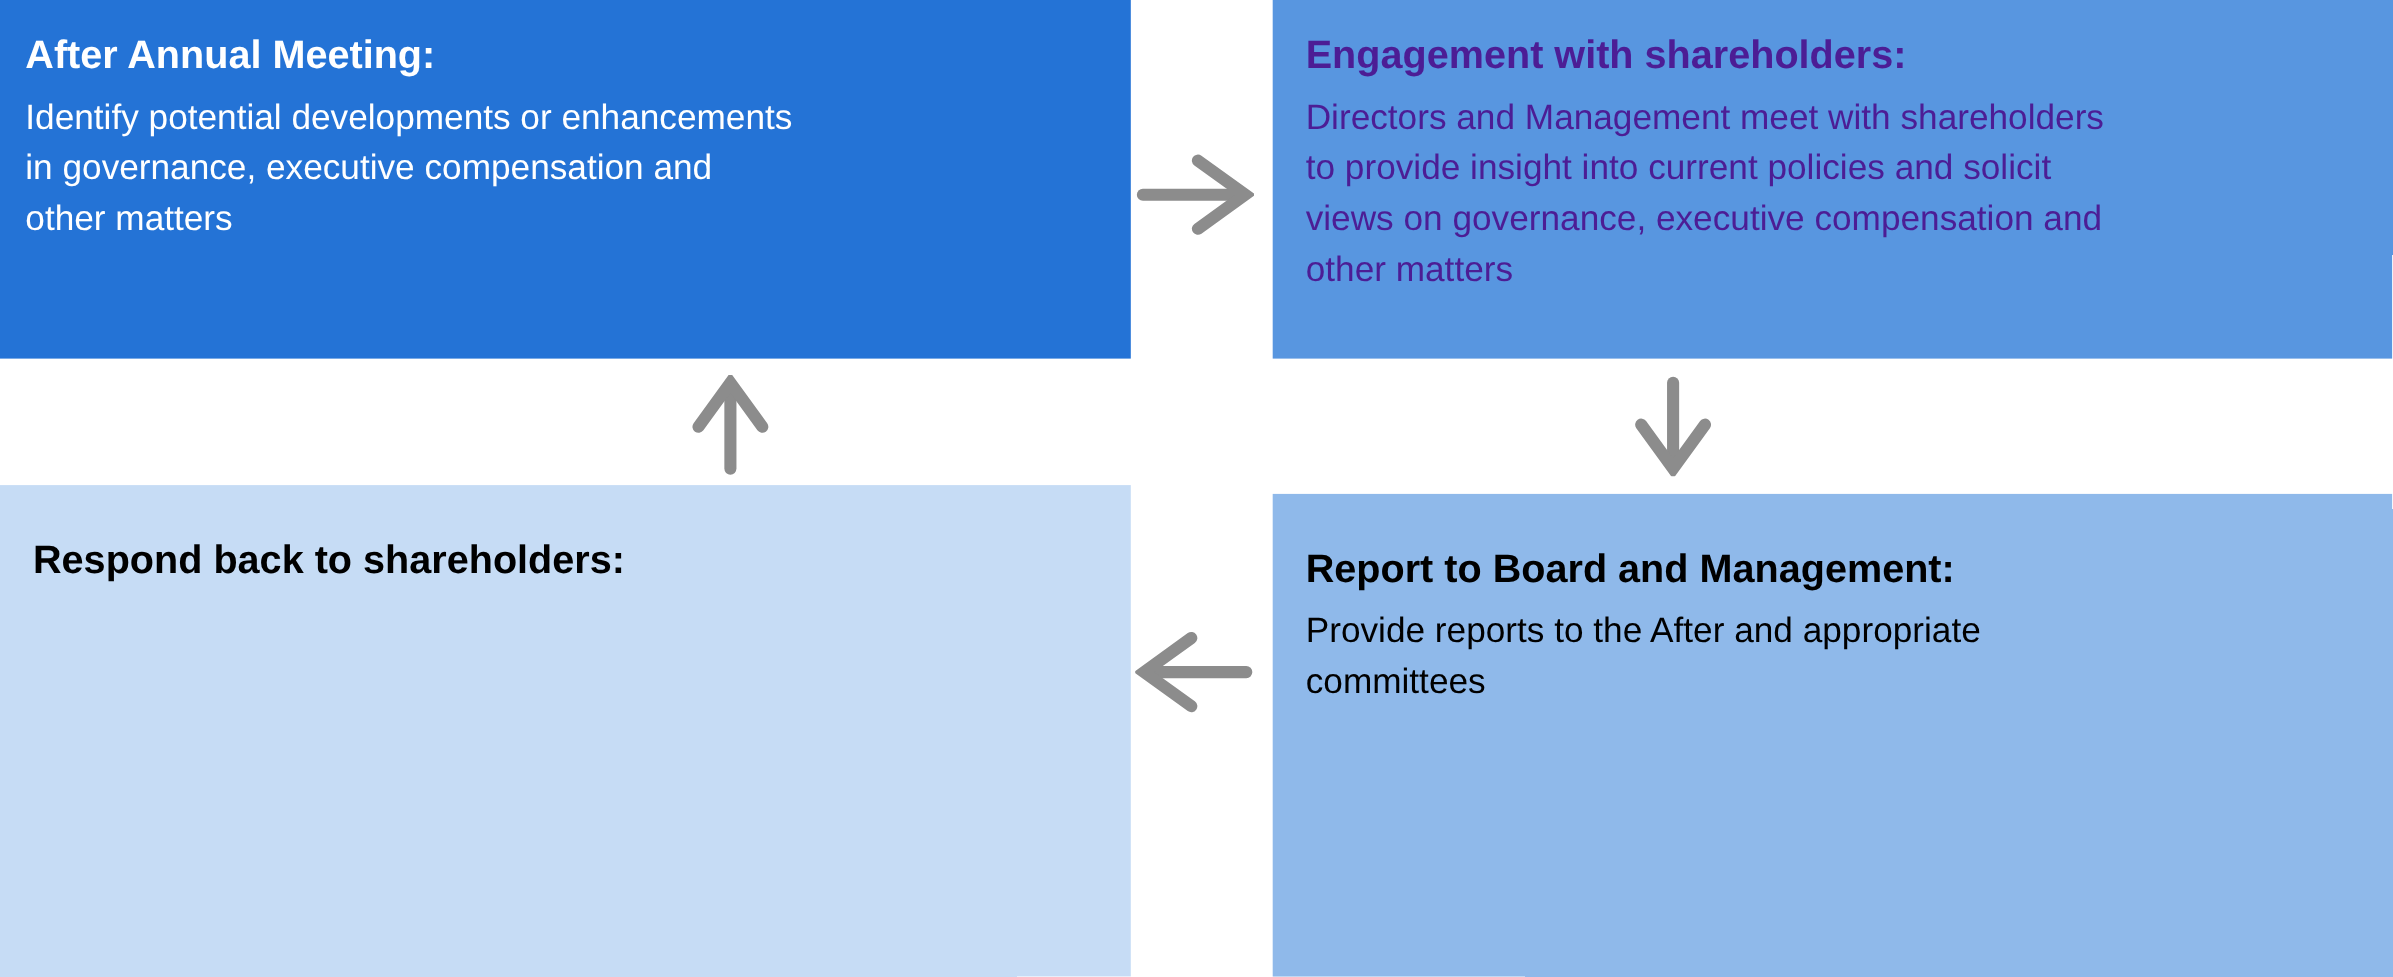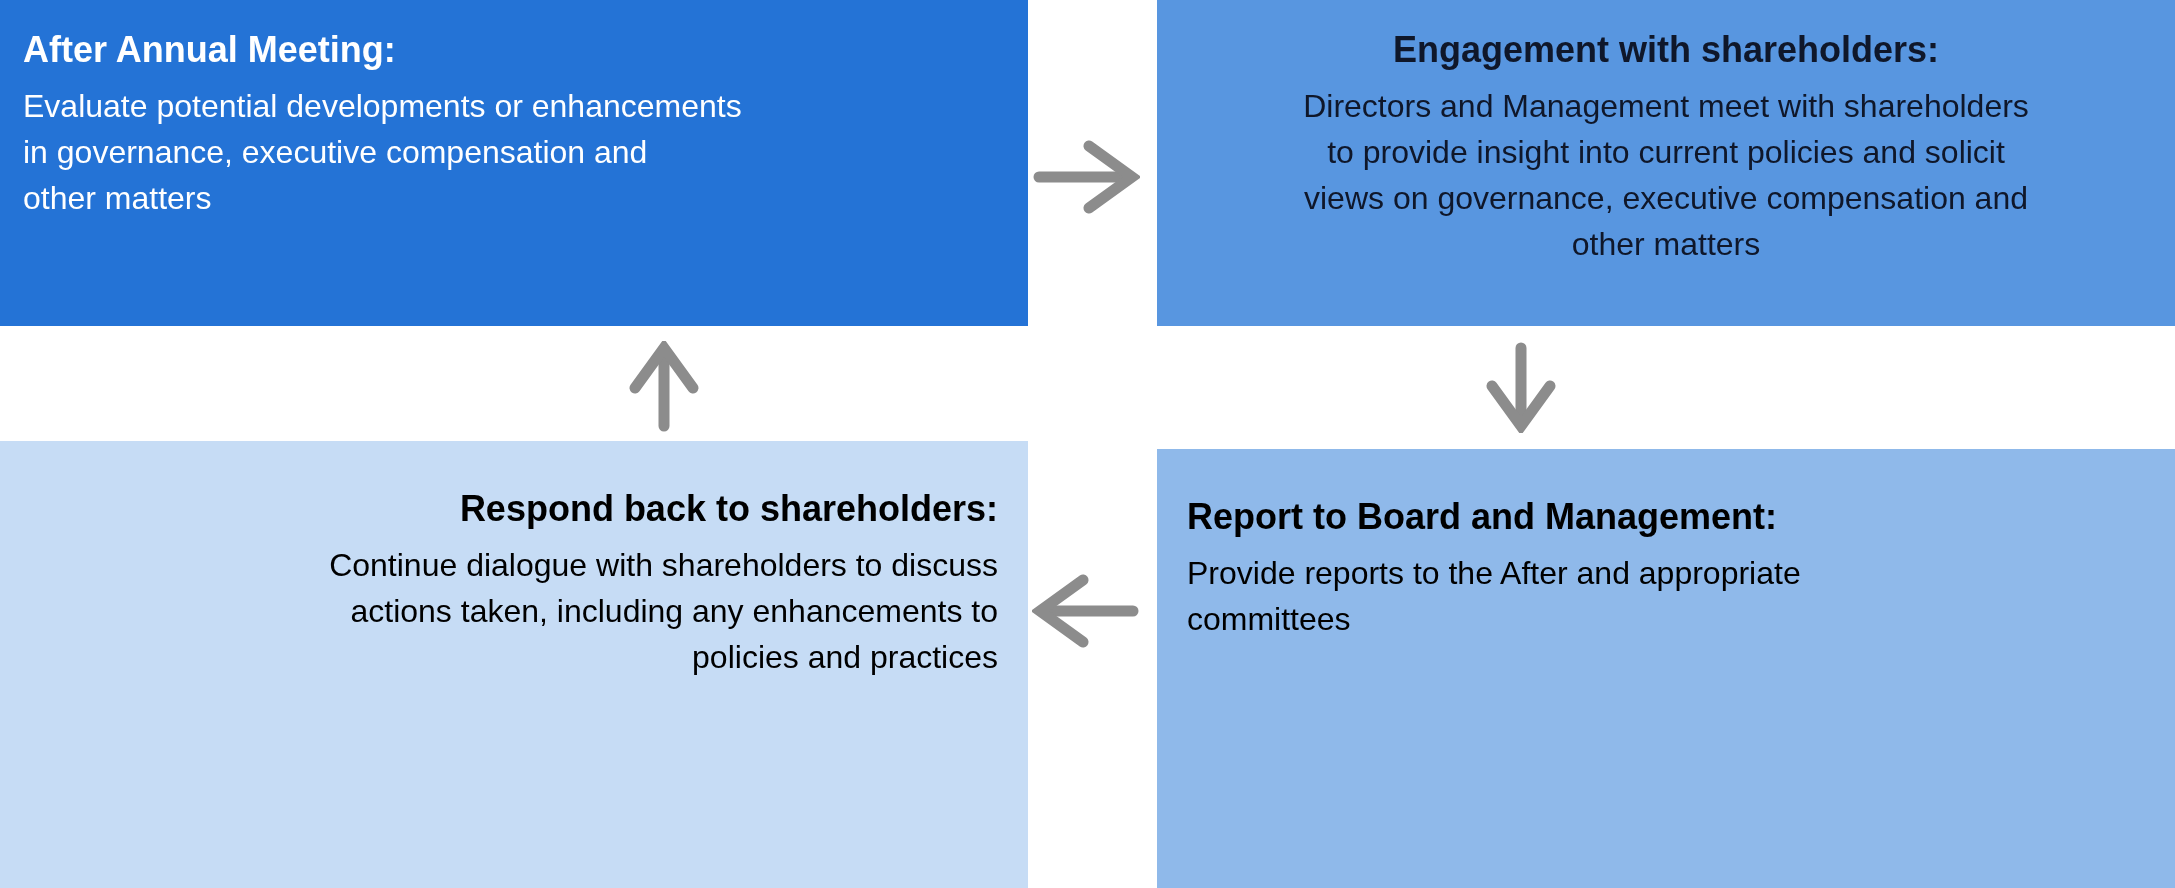--- a/index.html
+++ b/index.html
@@ -54,38 +54,35 @@
   .a-up    { left: 628px;  top: 341px; }
   .a-left  { left: 1032px; top: 572px; }
 </style>
 </head>
 <body>
 
 <div class="canvas">
 
   <div class="quad q-top-left" style="background-color: rgb(36, 115, 214); color: rgb(255, 255, 255); padding-left: 23px;">
     <div class="quad-title">After Annual Meeting:</div>
-    <p class="quad-para">Evaluate potential developments or enhancements
+    <p class="quad-para">Identify potential developments or enhancements
 in governance, executive compensation and
 other matters</p>
   </div>
 
-  <div class="quad q-top-right" style="background-color: rgb(88, 150, 224); color: #0f172a; text-align: center;">
+  <div class="quad q-top-right" style="background-color: rgb(88, 150, 224); color: #4c1d95;">
     <div class="quad-title">Engagement with shareholders:</div>
     <p class="quad-para">Directors and Management meet with shareholders
 to provide insight into current policies and solicit
 views on governance, executive compensation and
 other matters</p>
   </div>
 
-  <div class="quad bottom q-bottom-left" style="background-color: rgb(198, 220, 245); color: rgb(0, 0, 0); text-align: right;">
+  <div class="quad bottom q-bottom-left" style="background-color: rgb(198, 220, 245); color: rgb(0, 0, 0);">
     <div class="quad-title">Respond back to shareholders:</div>
-    <p class="quad-para">Continue dialogue with shareholders to discuss
-actions taken, including any enhancements to
-policies and practices</p>
   </div>
 
   <div class="quad bottom q-bottom-right" style="background-color: rgb(143, 185, 234); color: rgb(0, 0, 0);">
     <div class="quad-title">Report to Board and Management:</div>
     <p class="quad-para">Provide reports to the After and appropriate
 committees</p>
   </div>
 
   <div class="arrow a-right" style="color: rgb(140, 140, 140);">
     <svg width="108" height="78" viewBox="0 0 108 78" fill="none">

